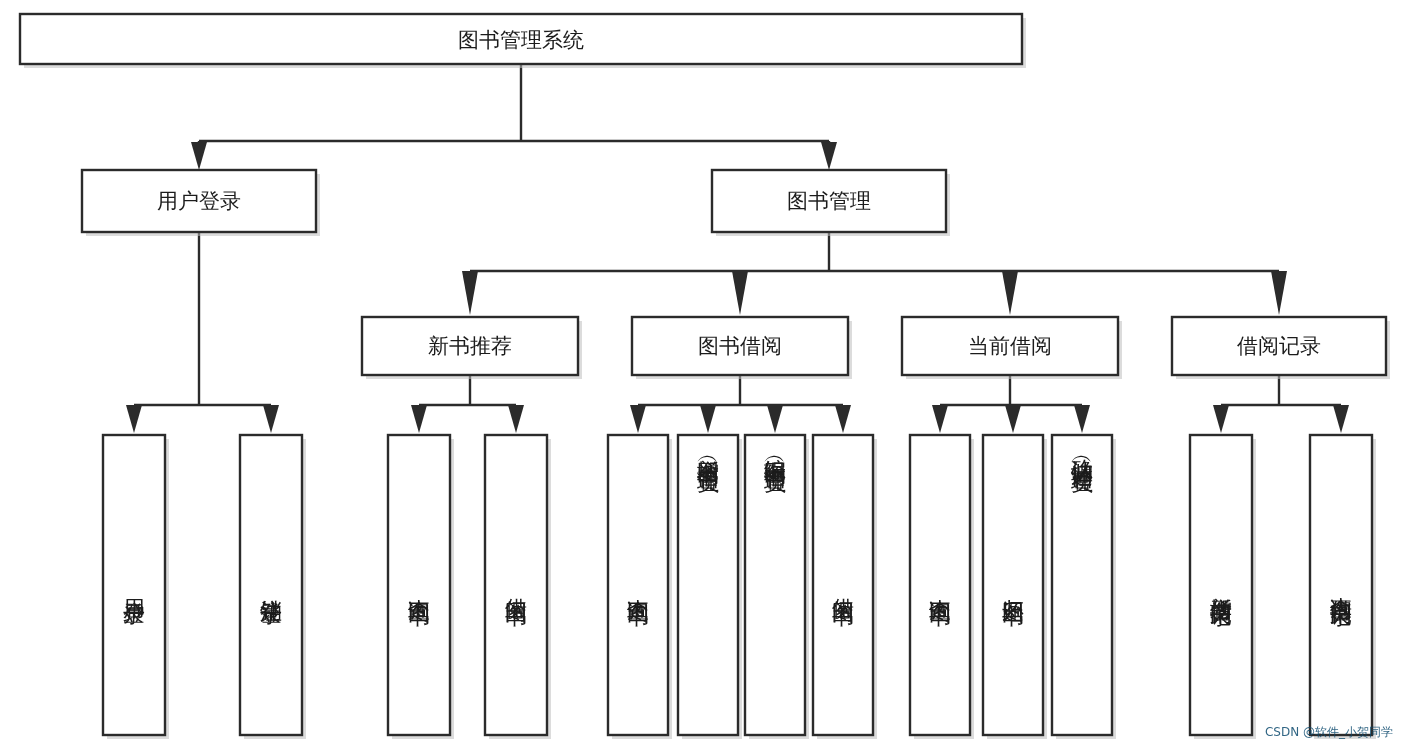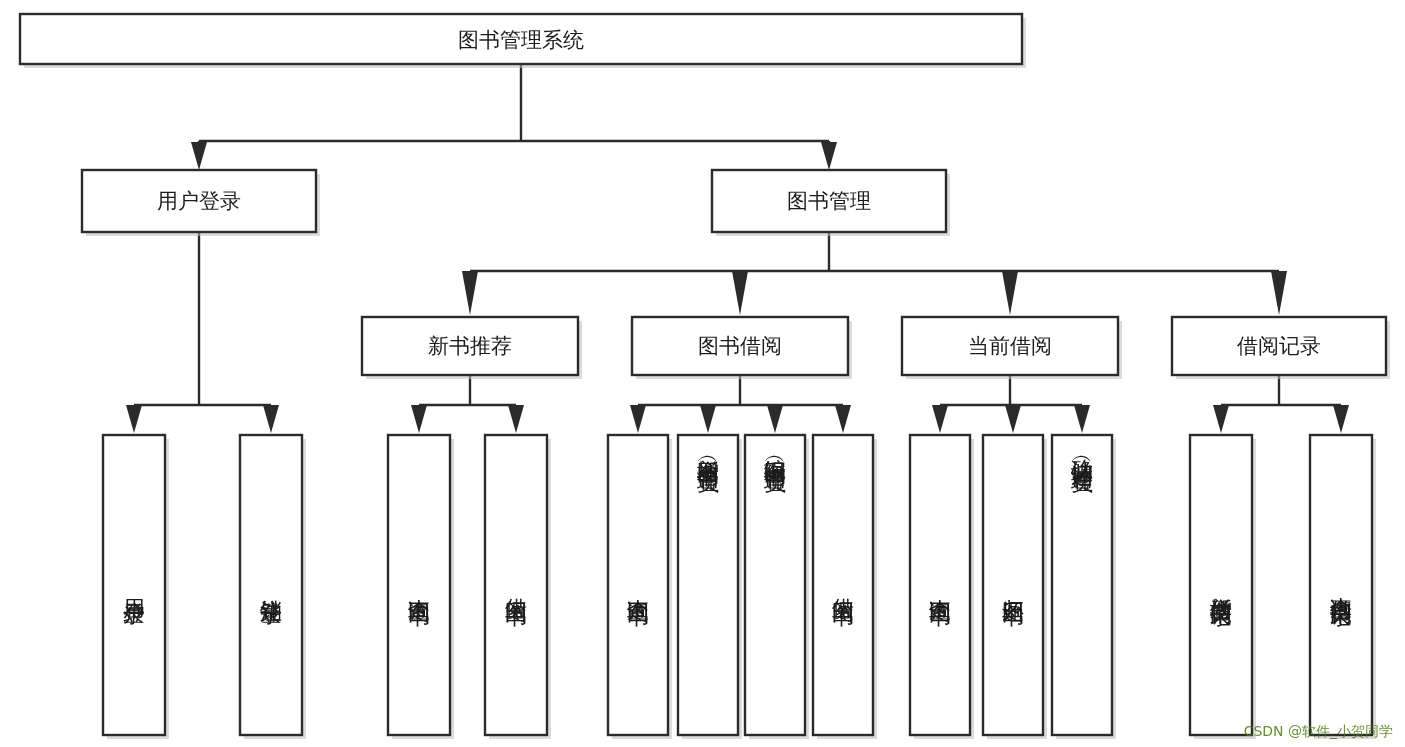--- a/index.html
+++ b/index.html
@@ -71,22 +71,22 @@
     position: absolute;
     display: flex;
     align-items: center;
     justify-content: center;
   }
   #watermark {
     position: absolute;
     right: 12px;
     bottom: 6px;
     font-family: "DejaVu Sans", "Liberation Sans", sans-serif;
-    font-size: 14px;
-    color: #4d7c0f;
+    font-size: 12px;
+    color: #0c4a6e;
     opacity: 0.85;
     white-space: nowrap;
     pointer-events: none;
   }
 </style>
 </head>
 <body>
 
 <div id="diagram-root">
 

